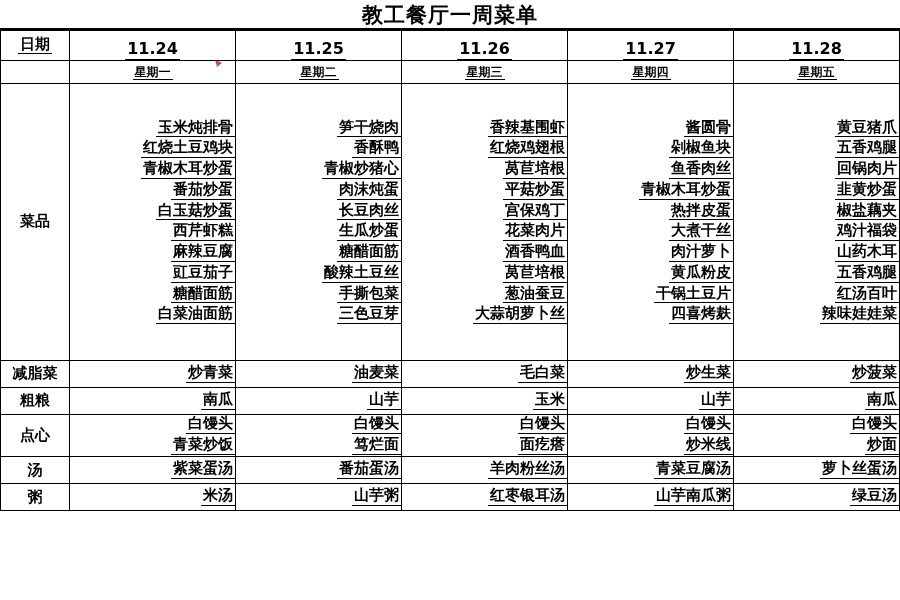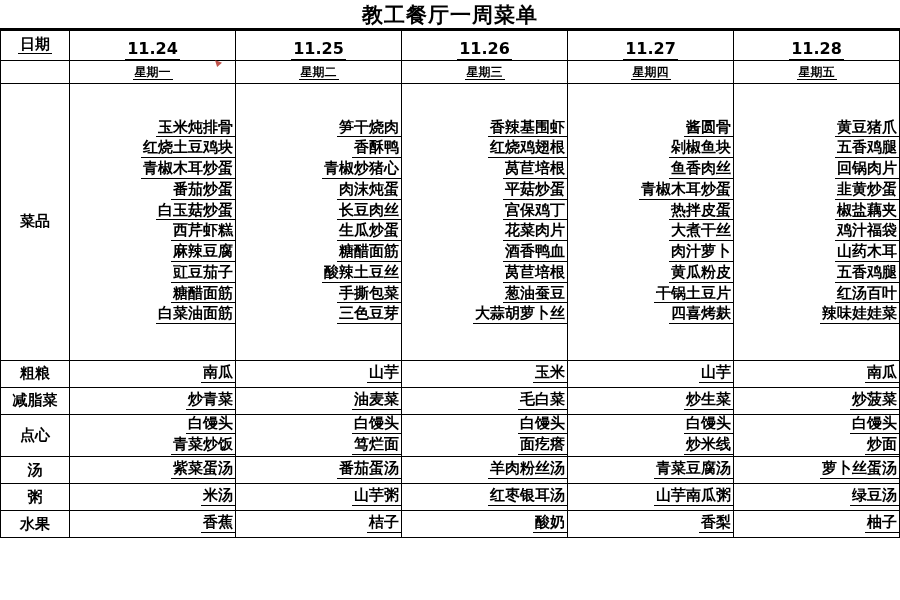--- a/index.html
+++ b/index.html
@@ -183,20 +183,48 @@
               <span class="u">椒盐藕夹</span>
               <span class="u">鸡汁福袋</span>
               <span class="u">山药木耳</span>
               <span class="u">五香鸡腿</span>
               <span class="u">红汤百叶</span>
               <span class="u">辣味娃娃菜</span>
             </div>
           </td>
         </tr>
         <tr class="normrow">
+          <td class="label"><span>减脂菜</span></td>
+          <td class="dishcell">
+            <div class="dishlist">
+              <span class="u">炒青菜</span>
+            </div>
+          </td>
+          <td class="dishcell">
+            <div class="dishlist">
+              <span class="u">油麦菜</span>
+            </div>
+          </td>
+          <td class="dishcell">
+            <div class="dishlist">
+              <span class="u">毛白菜</span>
+            </div>
+          </td>
+          <td class="dishcell">
+            <div class="dishlist">
+              <span class="u">炒生菜</span>
+            </div>
+          </td>
+          <td class="dishcell">
+            <div class="dishlist">
+              <span class="u">炒菠菜</span>
+            </div>
+          </td>
+        </tr>
+        <tr class="normrow">
           <td class="label"><span>粗粮</span></td>
           <td class="dishcell">
             <div class="dishlist">
               <span class="u">南瓜</span>
             </div>
           </td>
           <td class="dishcell">
             <div class="dishlist">
               <span class="u">山芋</span>
             </div>
@@ -207,48 +235,20 @@
             </div>
           </td>
           <td class="dishcell">
             <div class="dishlist">
               <span class="u">山芋</span>
             </div>
           </td>
           <td class="dishcell">
             <div class="dishlist">
               <span class="u">南瓜</span>
-            </div>
-          </td>
-        </tr>
-        <tr class="normrow">
-          <td class="label"><span>减脂菜</span></td>
-          <td class="dishcell">
-            <div class="dishlist">
-              <span class="u">炒青菜</span>
-            </div>
-          </td>
-          <td class="dishcell">
-            <div class="dishlist">
-              <span class="u">油麦菜</span>
-            </div>
-          </td>
-          <td class="dishcell">
-            <div class="dishlist">
-              <span class="u">毛白菜</span>
-            </div>
-          </td>
-          <td class="dishcell">
-            <div class="dishlist">
-              <span class="u">炒生菜</span>
-            </div>
-          </td>
-          <td class="dishcell">
-            <div class="dishlist">
-              <span class="u">炒菠菜</span>
             </div>
           </td>
         </tr>
         <tr class="dimsumrow">
           <td class="label"><span>点心</span></td>
           <td class="dishcell">
             <div class="dishlist">
               <span class="u">白馒头</span>
               <span class="u">青菜炒饭</span>
             </div>
@@ -327,44 +327,16 @@
             <div class="dishlist">
               <span class="u">山芋南瓜粥</span>
             </div>
           </td>
           <td class="dishcell">
             <div class="dishlist">
               <span class="u">绿豆汤</span>
             </div>
           </td>
         </tr>
-        <tr class="normrow">
-          <td class="label"><span>水果</span></td>
-          <td class="dishcell">
-            <div class="dishlist">
-              <span class="u">香蕉</span>
-            </div>
-          </td>
-          <td class="dishcell">
-            <div class="dishlist">
-              <span class="u">桔子</span>
-            </div>
-          </td>
-          <td class="dishcell">
-            <div class="dishlist">
-              <span class="u">酸奶</span>
-            </div>
-          </td>
-          <td class="dishcell">
-            <div class="dishlist">
-              <span class="u">香梨</span>
-            </div>
-          </td>
-          <td class="dishcell">
-            <div class="dishlist">
-              <span class="u">柚子</span>
-            </div>
-          </td>
-        </tr>
       </tbody>
 
   </table>
 </div>
 
 </body></html>

